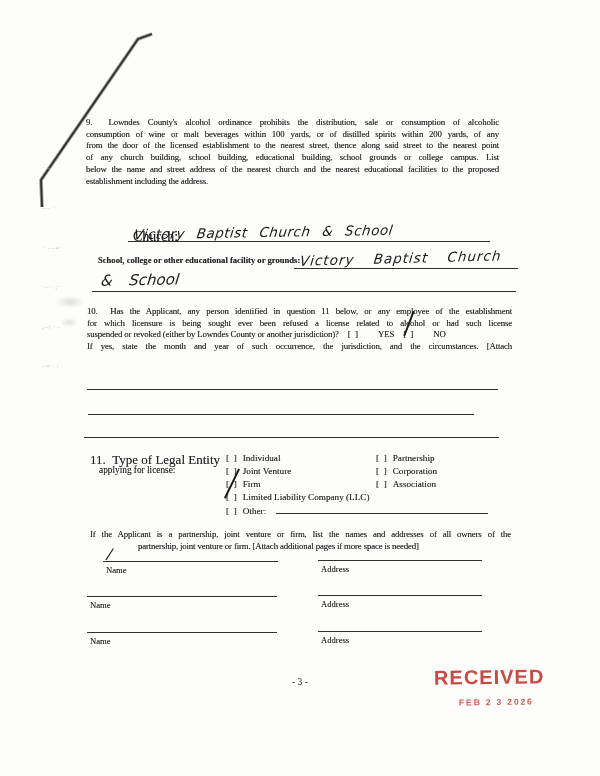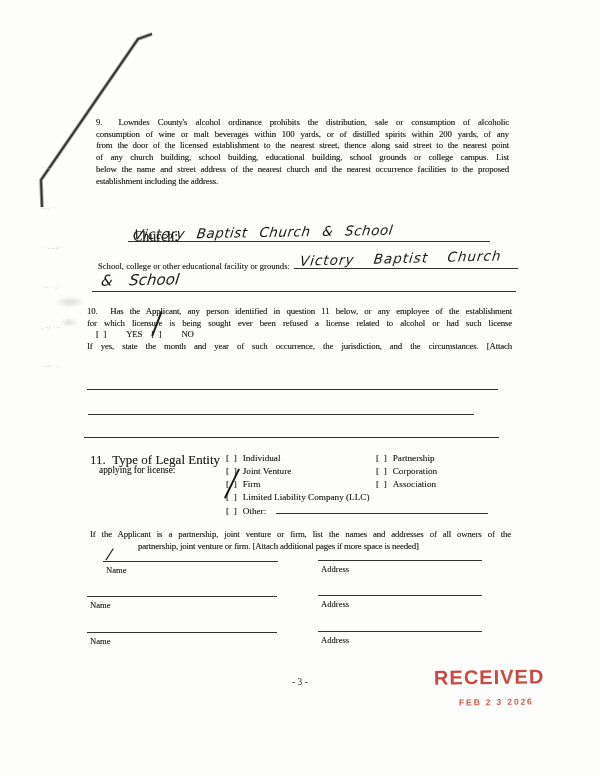--- a/index.html
+++ b/index.html
@@ -73,43 +73,44 @@
     <div>· –</div>
     <div>–– ·</div>
     <div>· -–=·</div>
     <div>·–· ;·</div>
     <div>,–| ·–</div>
     <div>–=· :</div>
   </div>
   <div class="smudge" style="left:55px; top:296px; width:30px; height:12px;"></div>
   <div class="smudge" style="left:60px; top:318px; width:18px; height:9px;"></div>
 
-  <div class="para" style="left:96px; top:117px; width:413px;">
+  <div class="para" style="left:86px; top:117px; width:413px;">
     <div class="pline">9.&nbsp;&nbsp;Lowndes County's alcohol ordinance prohibits the distribution, sale or consumption of alcoholic</div>
     <div class="pline">consumption of wine or malt beverages within 100 yards, or of distilled spirits within 200 yards, of any</div>
     <div class="pline">from the door of the licensed establishment to the nearest street, thence along said street to the nearest point</div>
     <div class="pline">of any church building, school building, educational building, school grounds or college campus.  List</div>
-    <div class="pline">below the name and street address of the nearest church and the nearest occurrence facilities to the proposed</div>
+    <div class="pline">below the name and street address of the nearest church and the nearest educational facilities to the proposed</div>
     <div class="pline end">establishment including the address.</div>
   </div>
 
   <div class="lbl" style="left:93px; top:229px; font-size:14px;padding-left:40px;">Church:</div>
   <div class="rule" style="left:128px; top:241px; width:362px;"></div>
   <div class="hand" style="left:134px; top:224px; font-size:13.5px; word-spacing:7px; letter-spacing:.5px; transform:rotate(-1deg) skewX(-8deg);">Victory Baptist Church &amp; School</div>
 
-  <div class="lbl small" style="left:98px; top:261px;">School, college or other educational facility or grounds:</div>
+  <div class="lbl small" style="left:98px; top:255px;font-weight:bold;">School, college or other educational facility or grounds:</div>
   <div class="rule" style="left:294px; top:268px; width:224px;"></div>
   <div class="hand" style="left:300px; top:250px; font-size:13.5px; word-spacing:14px; letter-spacing:1px; transform:rotate(-1.5deg) skewX(-8deg);">Victory Baptist Church</div>
   <div class="rule" style="left:92px; top:291px; width:424px; border-bottom-width:1.4px;"></div>
   <div class="hand" style="left:101px; top:271px; font-size:15px; word-spacing:12px; transform:rotate(-1deg) skewX(-8deg);">&amp; School</div>
 
   <div class="para" style="left:87px; top:306px; width:425px;">
     <div class="pline">10.&nbsp;&nbsp;Has the Applicant, any person identified in question 11 below, or any employee of the establishment</div>
     <div class="pline">for which licensure is being sought ever been refused a license related to alcohol or had such license</div>
     <div class="q10line3">
+      <span>suspended or revoked (either by Lowndes County or another jurisdiction)?</span>
       <span class="cb gapL">[&nbsp;&nbsp;]</span>
       <span class="gapS">YES</span>
       <span class="boxwrap gapL">
         <span class="cb">[&nbsp;&nbsp;]</span>
         <span class="checkstroke" style="height:27px; top:-19px; left:5px; transform:rotate(21deg);"></span>
       </span>
       <span class="gapS">NO</span>
     </div>
     <div class="pline">If yes, state the month and year of such occurrence, the jurisdiction, and the circumstances.  [Attach</div>
   </div>

